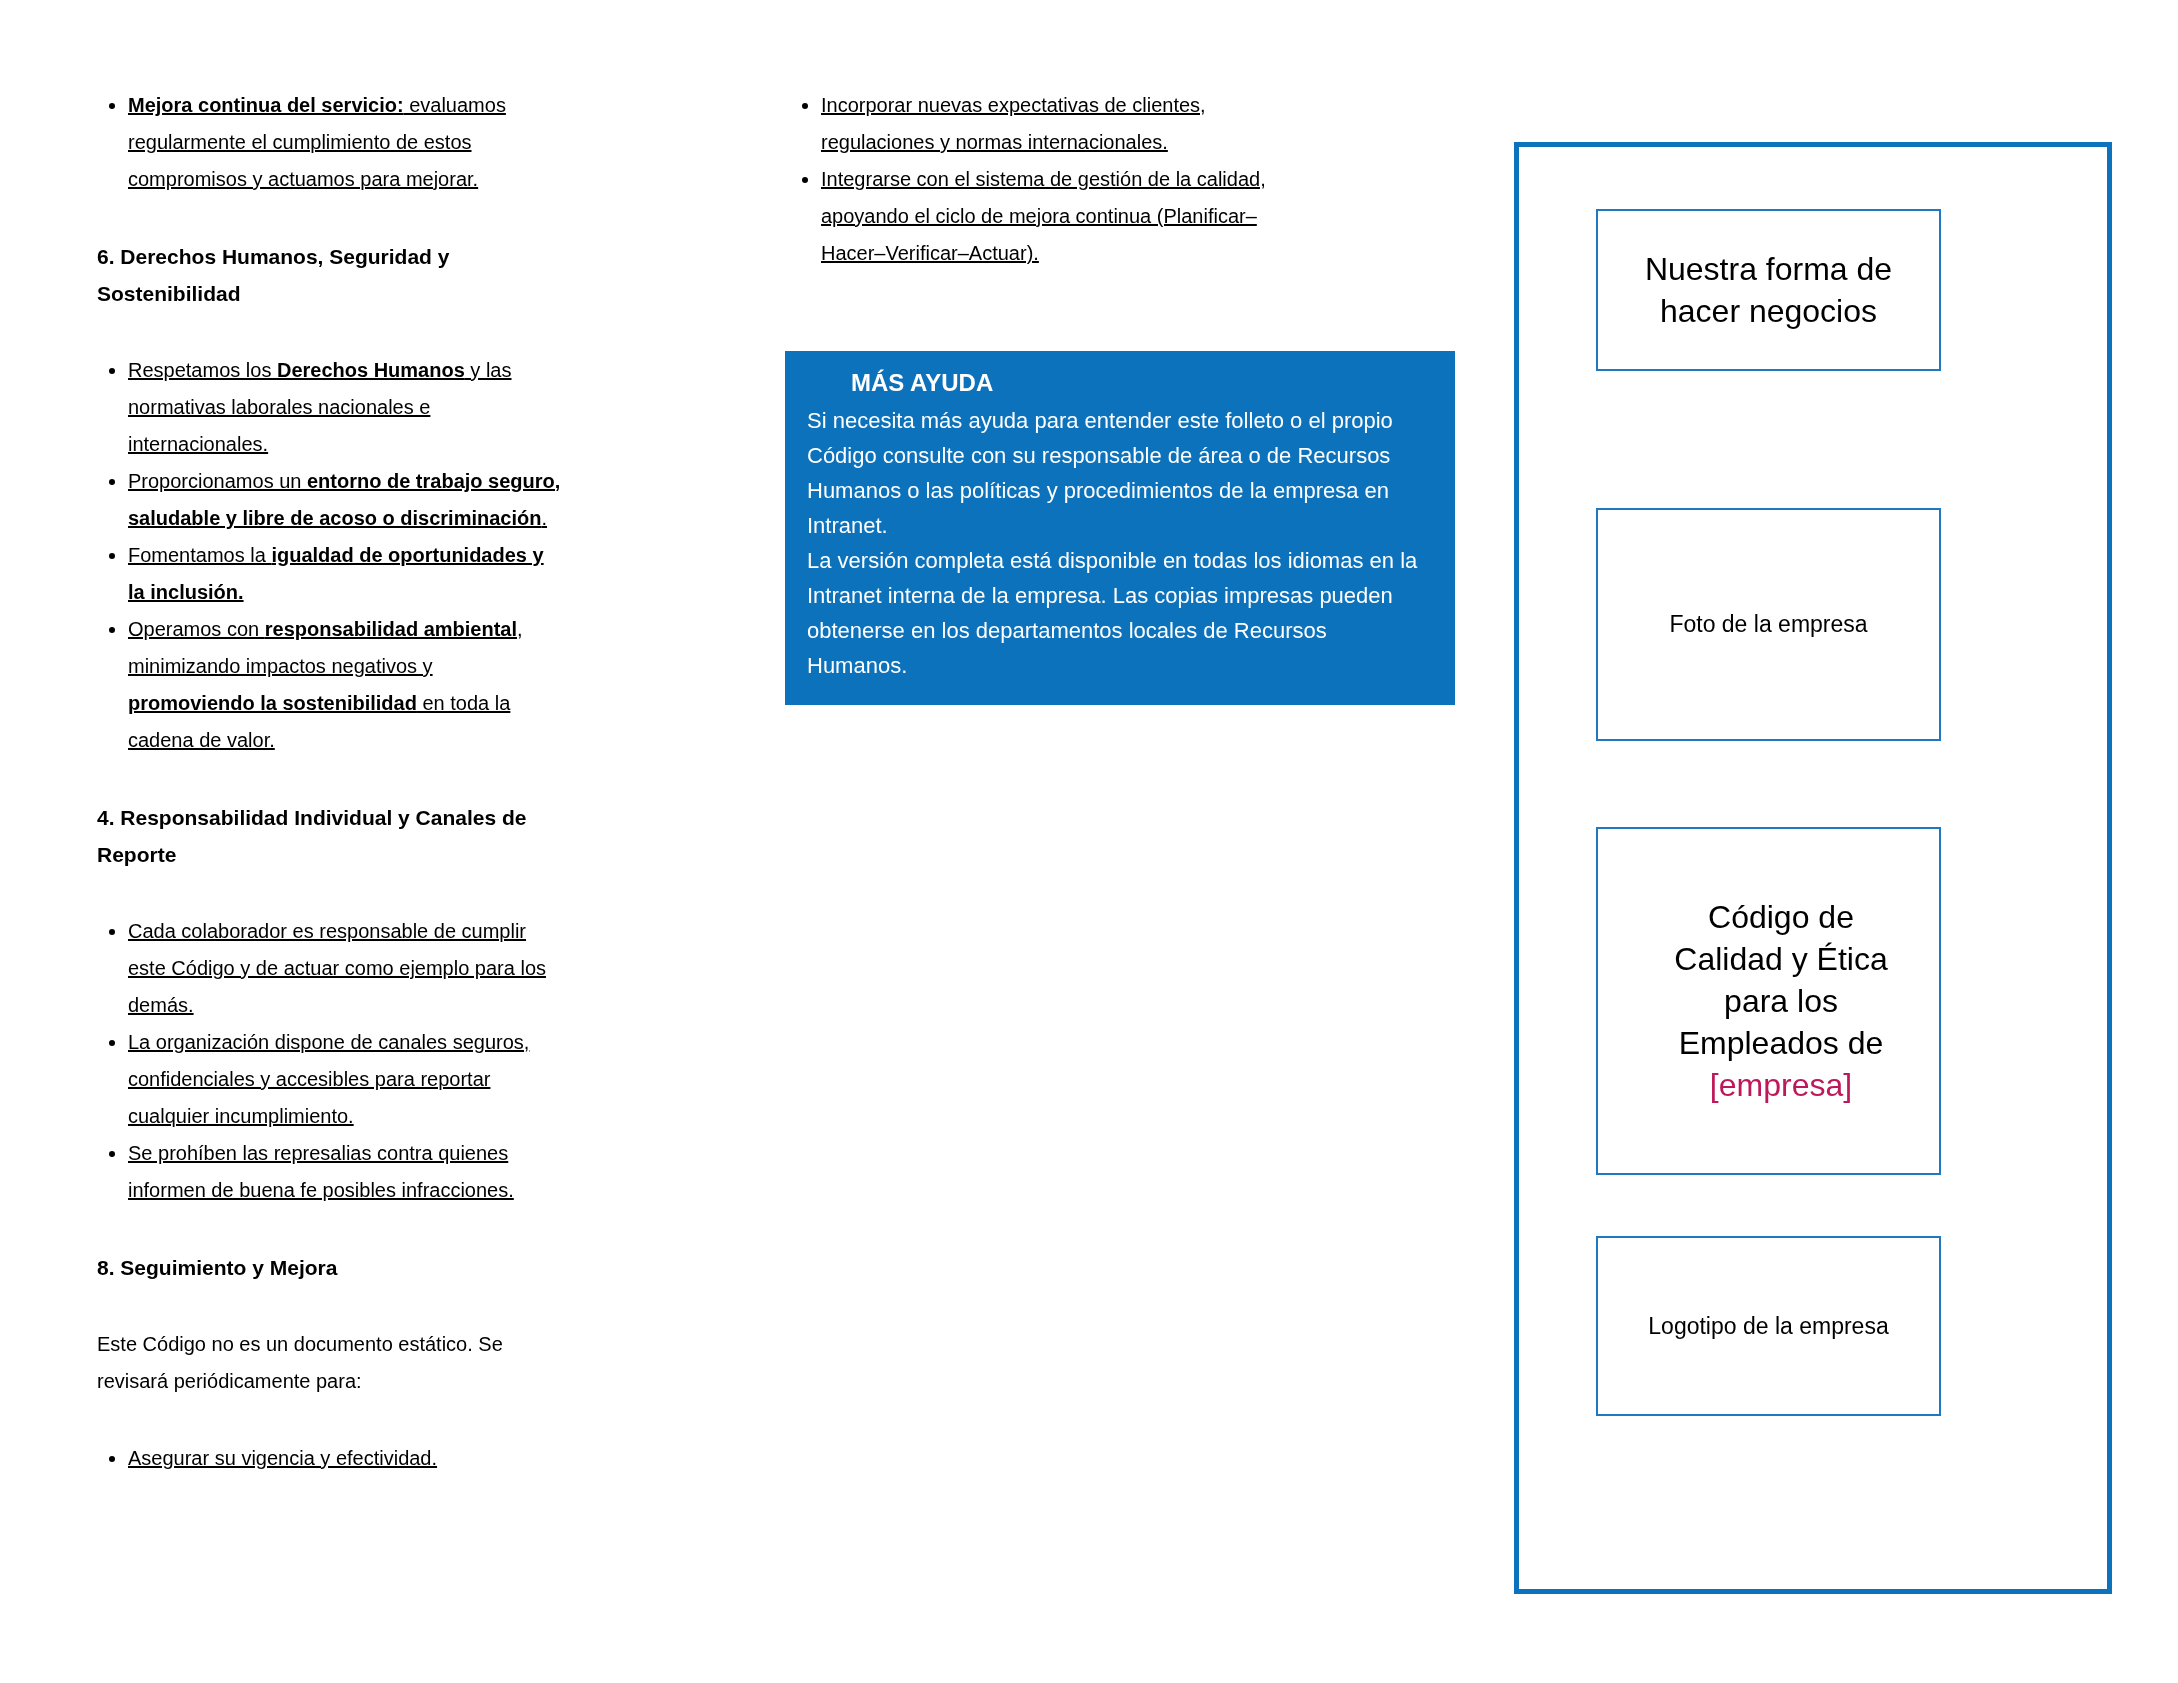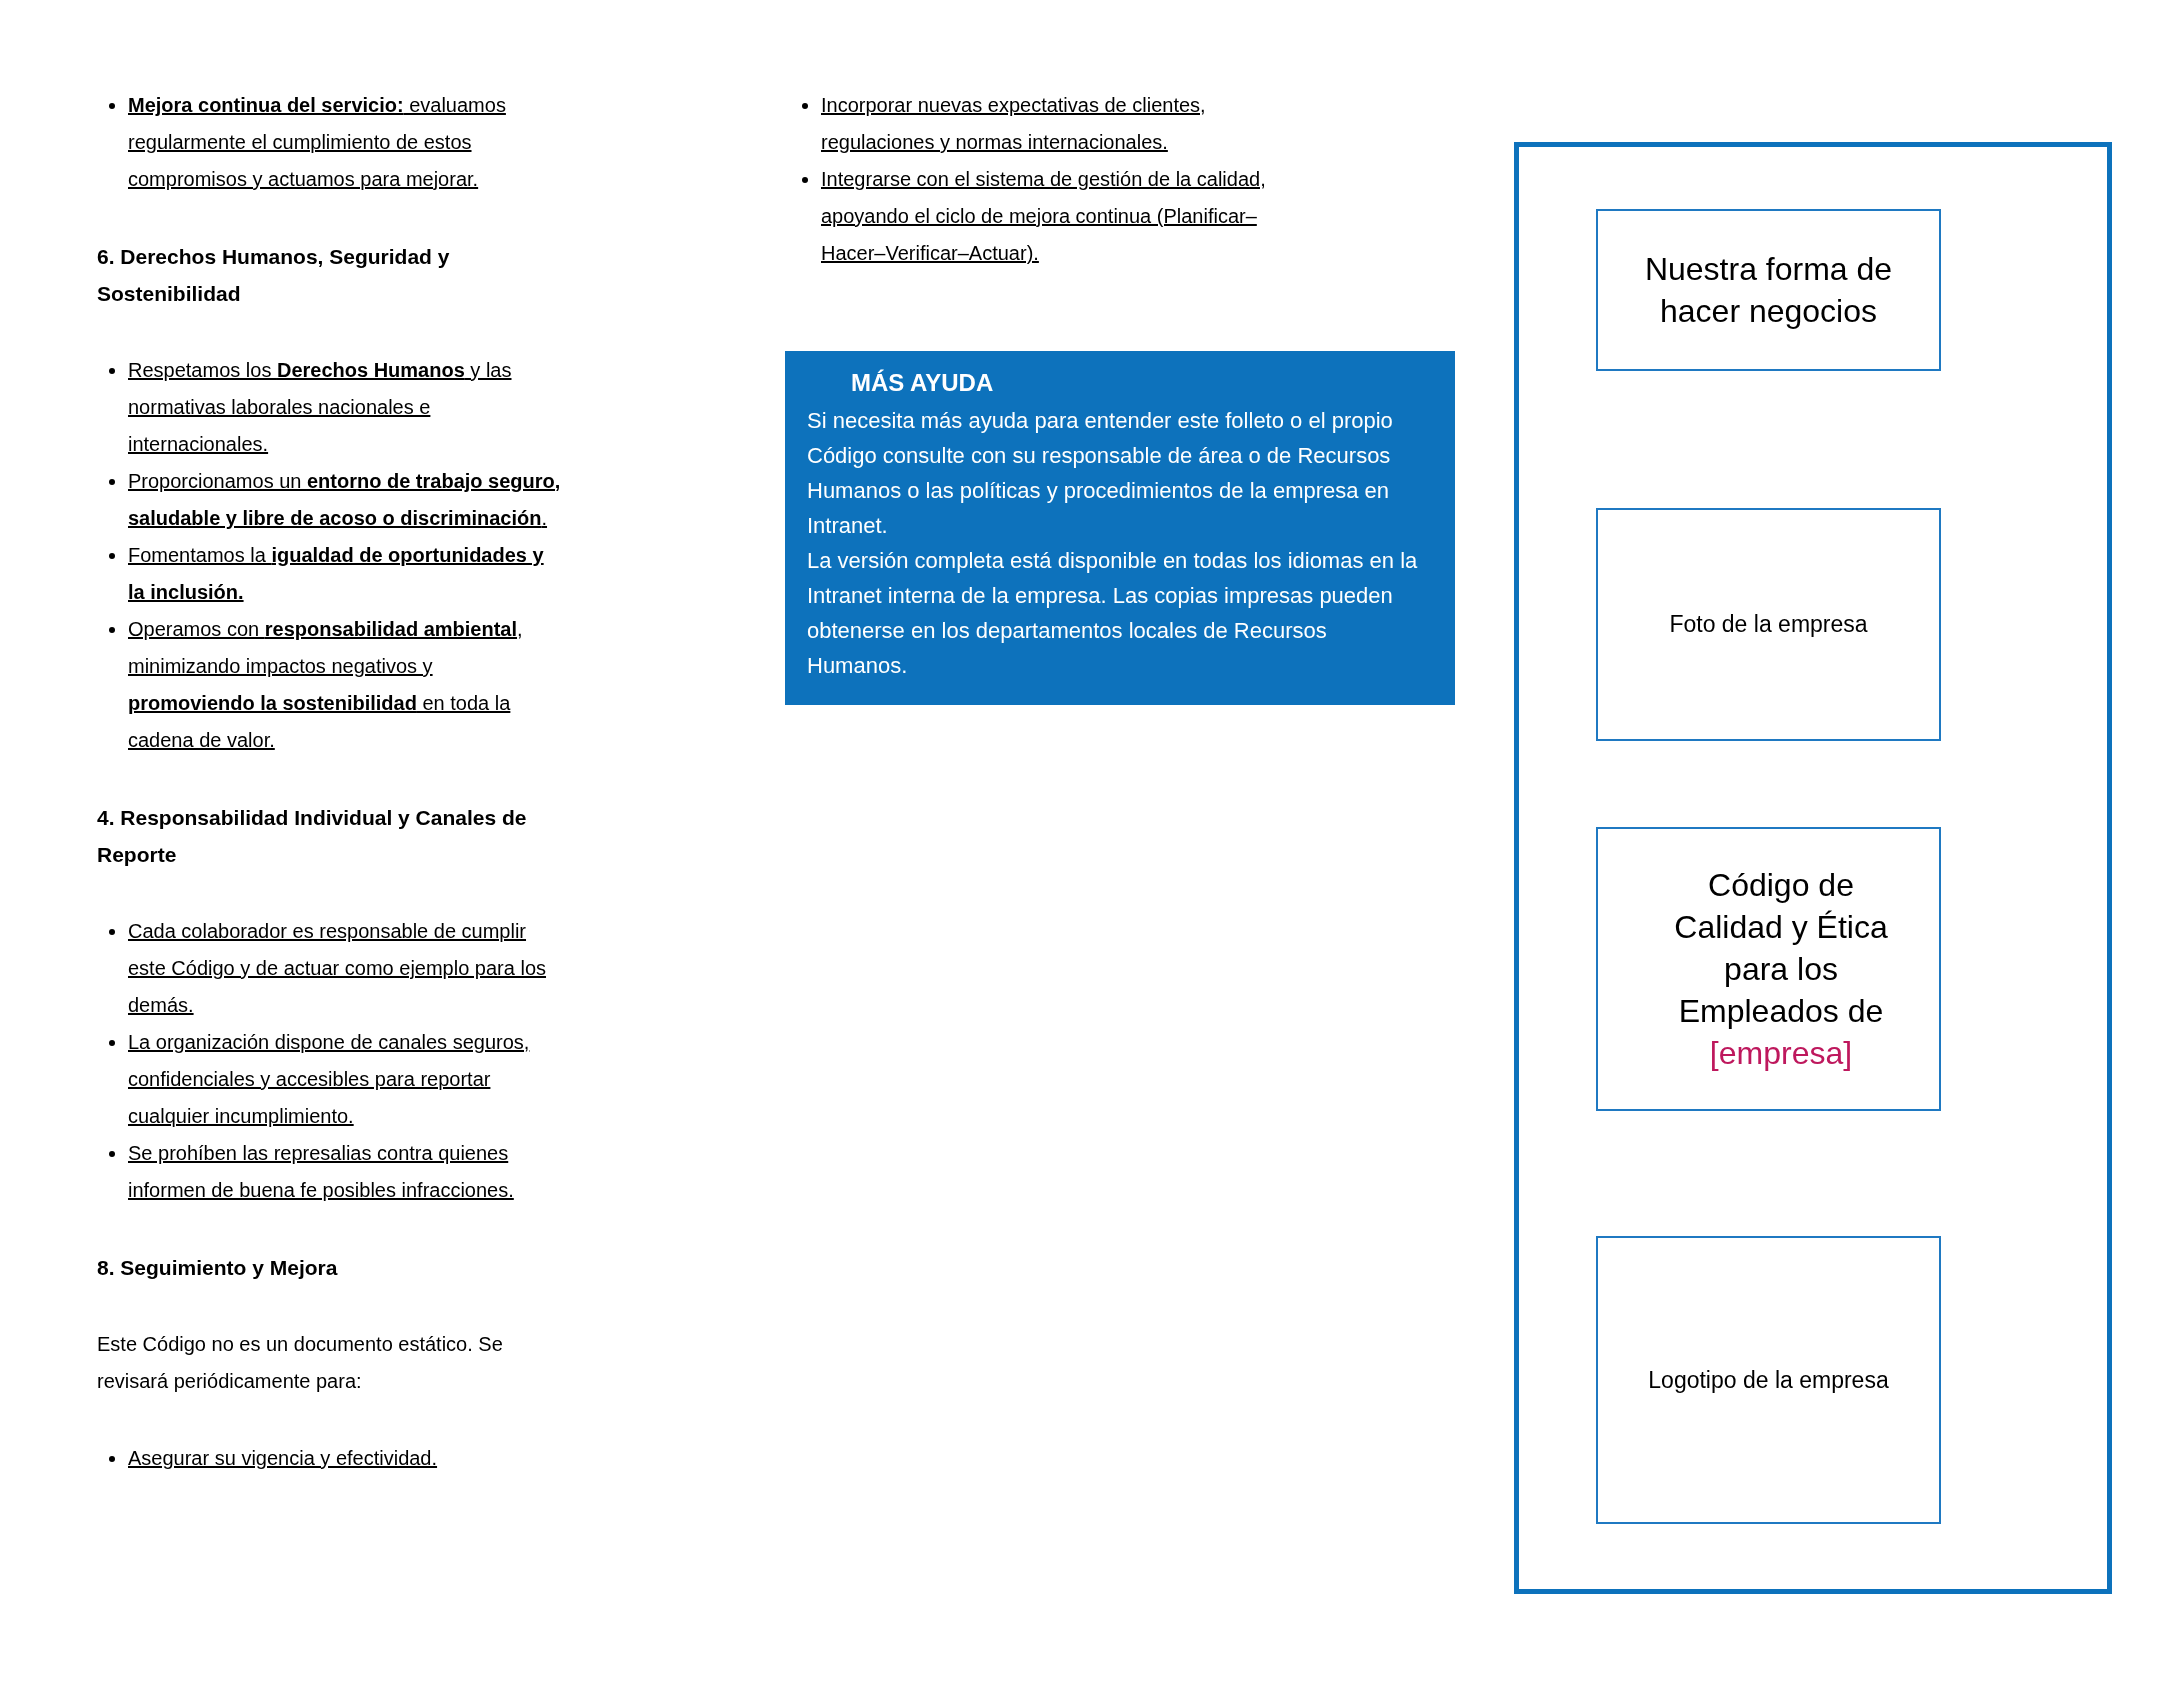--- a/index.html
+++ b/index.html
@@ -27,22 +27,22 @@
     position:absolute;left:1514px;top:142px;width:598px;height:1452px;
     box-sizing:border-box;border:5px solid #0d72bc;background:#ffffff;
   }
   .pbox{
     position:absolute;left:77px;width:345px;box-sizing:border-box;
     border:2px solid #1f79c2;display:flex;flex-direction:column;
     align-items:center;justify-content:center;text-align:right;background:#ffffff;
   }
   .pbox-title{top:62px;height:162px;font-size:32px;line-height:42px;}
   .pbox-photo{top:361px;height:233px;font-size:23px;}
-  .pbox-code{top:680px;height:284px;font-size:32px;line-height:42px;padding-left:25px;}
-  .pbox-logo{top:1089px;height:288px;font-size:23px;}
+  .pbox-code{top:680px;height:348px;font-size:32px;line-height:42px;padding-left:25px;}
+  .pbox-logo{top:1089px;height:180px;font-size:23px;}
   .company-blue{color:#be185d;}
 </style>
 </head>
 <body>
 
 <div class="col col-left">
   <ul class="bullets first">
     <li><b>Mejora continua del servicio:</b><span> evaluamos regularmente el cumplimiento de estos compromisos y actuamos para mejorar.</span></li>
   </ul>
 

